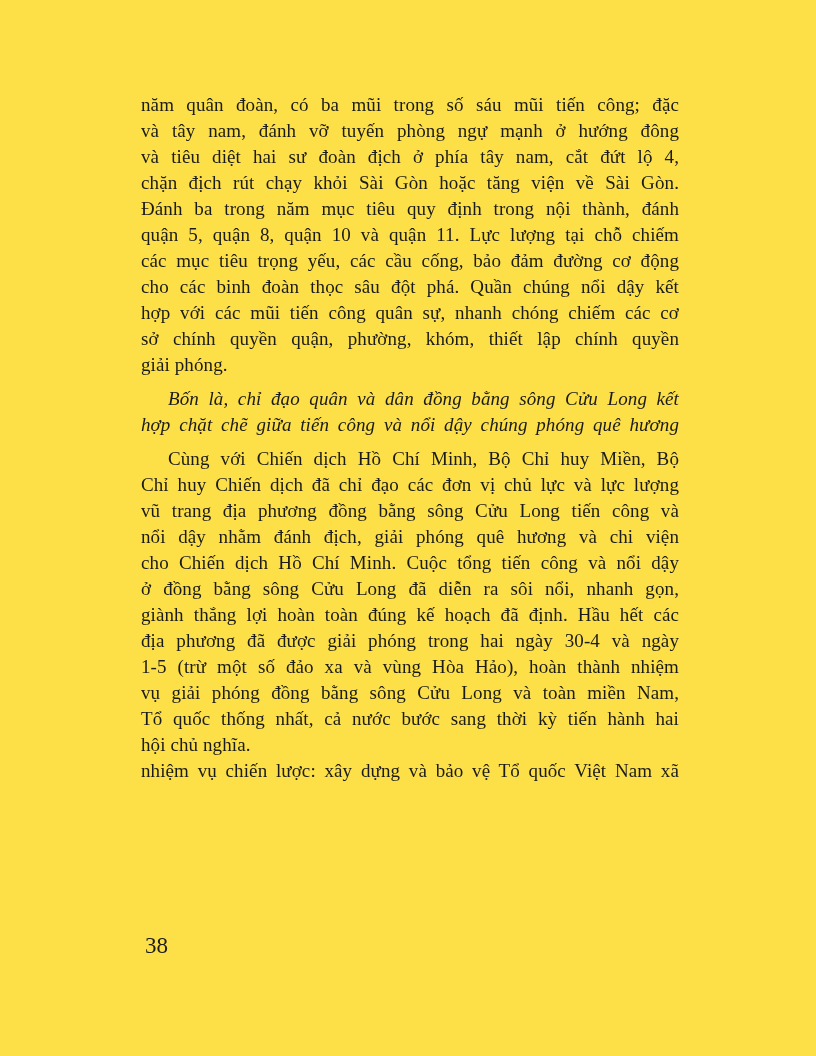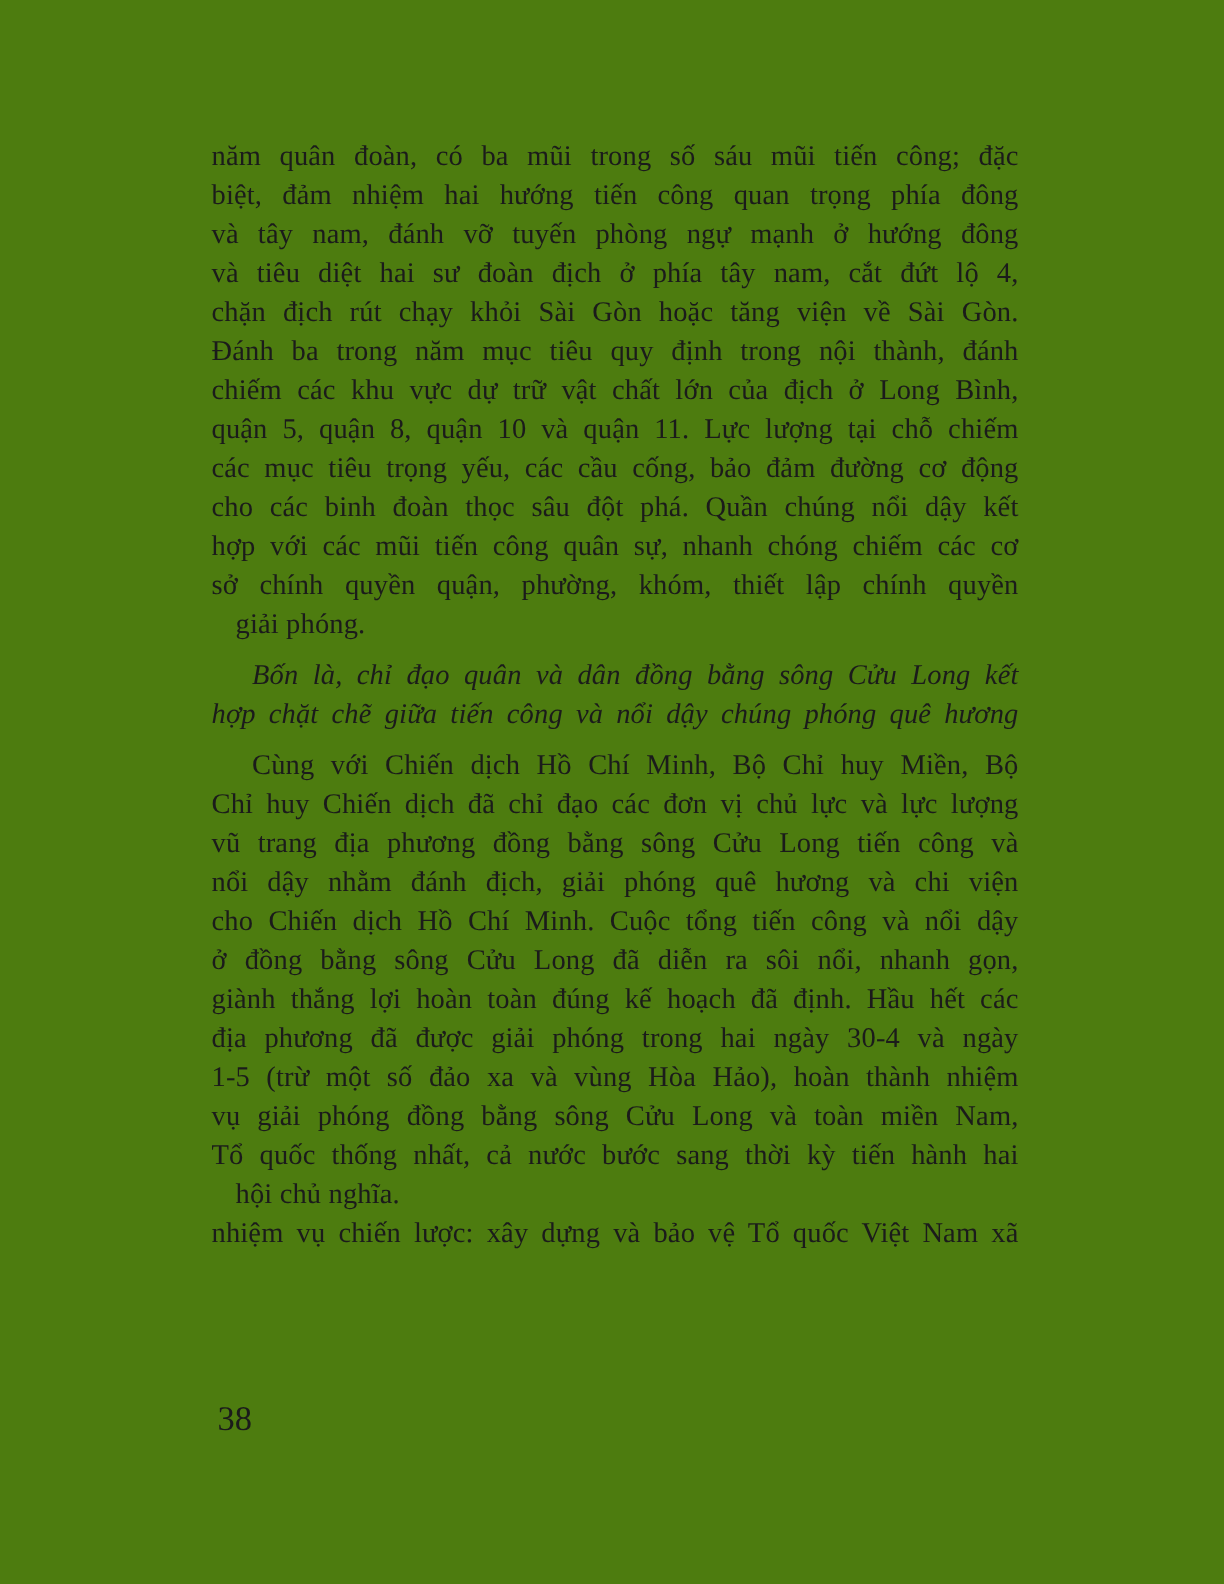--- a/index.html
+++ b/index.html
@@ -31,49 +31,46 @@
   }
   .line {
     font-size: 19px;
     line-height: 26px;
     letter-spacing: 0.1px;
     text-align: justify;
     text-align-last: justify;
   }
   .line.last {
     text-align-last: left;
-    margin-left: 16px;
   }
   .line.indent {
     text-indent: 27px;
   }
   .paragraph.italic .line {
     font-style: italic;
   }
   .page-number {
     position: absolute;
     left: 145px;
     top: 933px;
     font-size: 23px;
     line-height: 26px;
   }
 </style>
 </head>
 <body>
 
-<div class="page" style="background: #4d7c0f; color: rgb(27, 27, 27);">
+<div class="page" style="background: #fde047; color: rgb(27, 27, 27);">
   <main class="text-block" id="text-block">
       <div class="paragraph">
         <div class="line">năm quân đoàn, có ba mũi trong số sáu mũi tiến công; đặc</div>
-        <div class="line">biệt, đảm nhiệm hai hướng tiến công quan trọng phía đông</div>
         <div class="line">và tây nam, đánh vỡ tuyến phòng ngự mạnh ở hướng đông</div>
         <div class="line">và tiêu diệt hai sư đoàn địch ở phía tây nam, cắt đứt lộ 4,</div>
         <div class="line">chặn địch rút chạy khỏi Sài Gòn hoặc tăng viện về Sài Gòn.</div>
         <div class="line">Đánh ba trong năm mục tiêu quy định trong nội thành, đánh</div>
-        <div class="line">chiếm các khu vực dự trữ vật chất lớn của địch ở Long Bình,</div>
         <div class="line">quận 5, quận 8, quận 10 và quận 11. Lực lượng tại chỗ chiếm</div>
         <div class="line">các mục tiêu trọng yếu, các cầu cống, bảo đảm đường cơ động</div>
         <div class="line">cho các binh đoàn thọc sâu đột phá. Quần chúng nổi dậy kết</div>
         <div class="line">hợp với các mũi tiến công quân sự, nhanh chóng chiếm các cơ</div>
         <div class="line">sở chính quyền quận, phường, khóm, thiết lập chính quyền</div>
         <div class="line last">giải phóng.</div>
       </div>
       <div class="paragraph italic">
         <div class="line indent">Bốn là, chỉ đạo quân và dân đồng bằng sông Cửu Long kết</div>
         <div class="line">hợp chặt chẽ giữa tiến công và nổi dậy chúng phóng quê hương</div>

